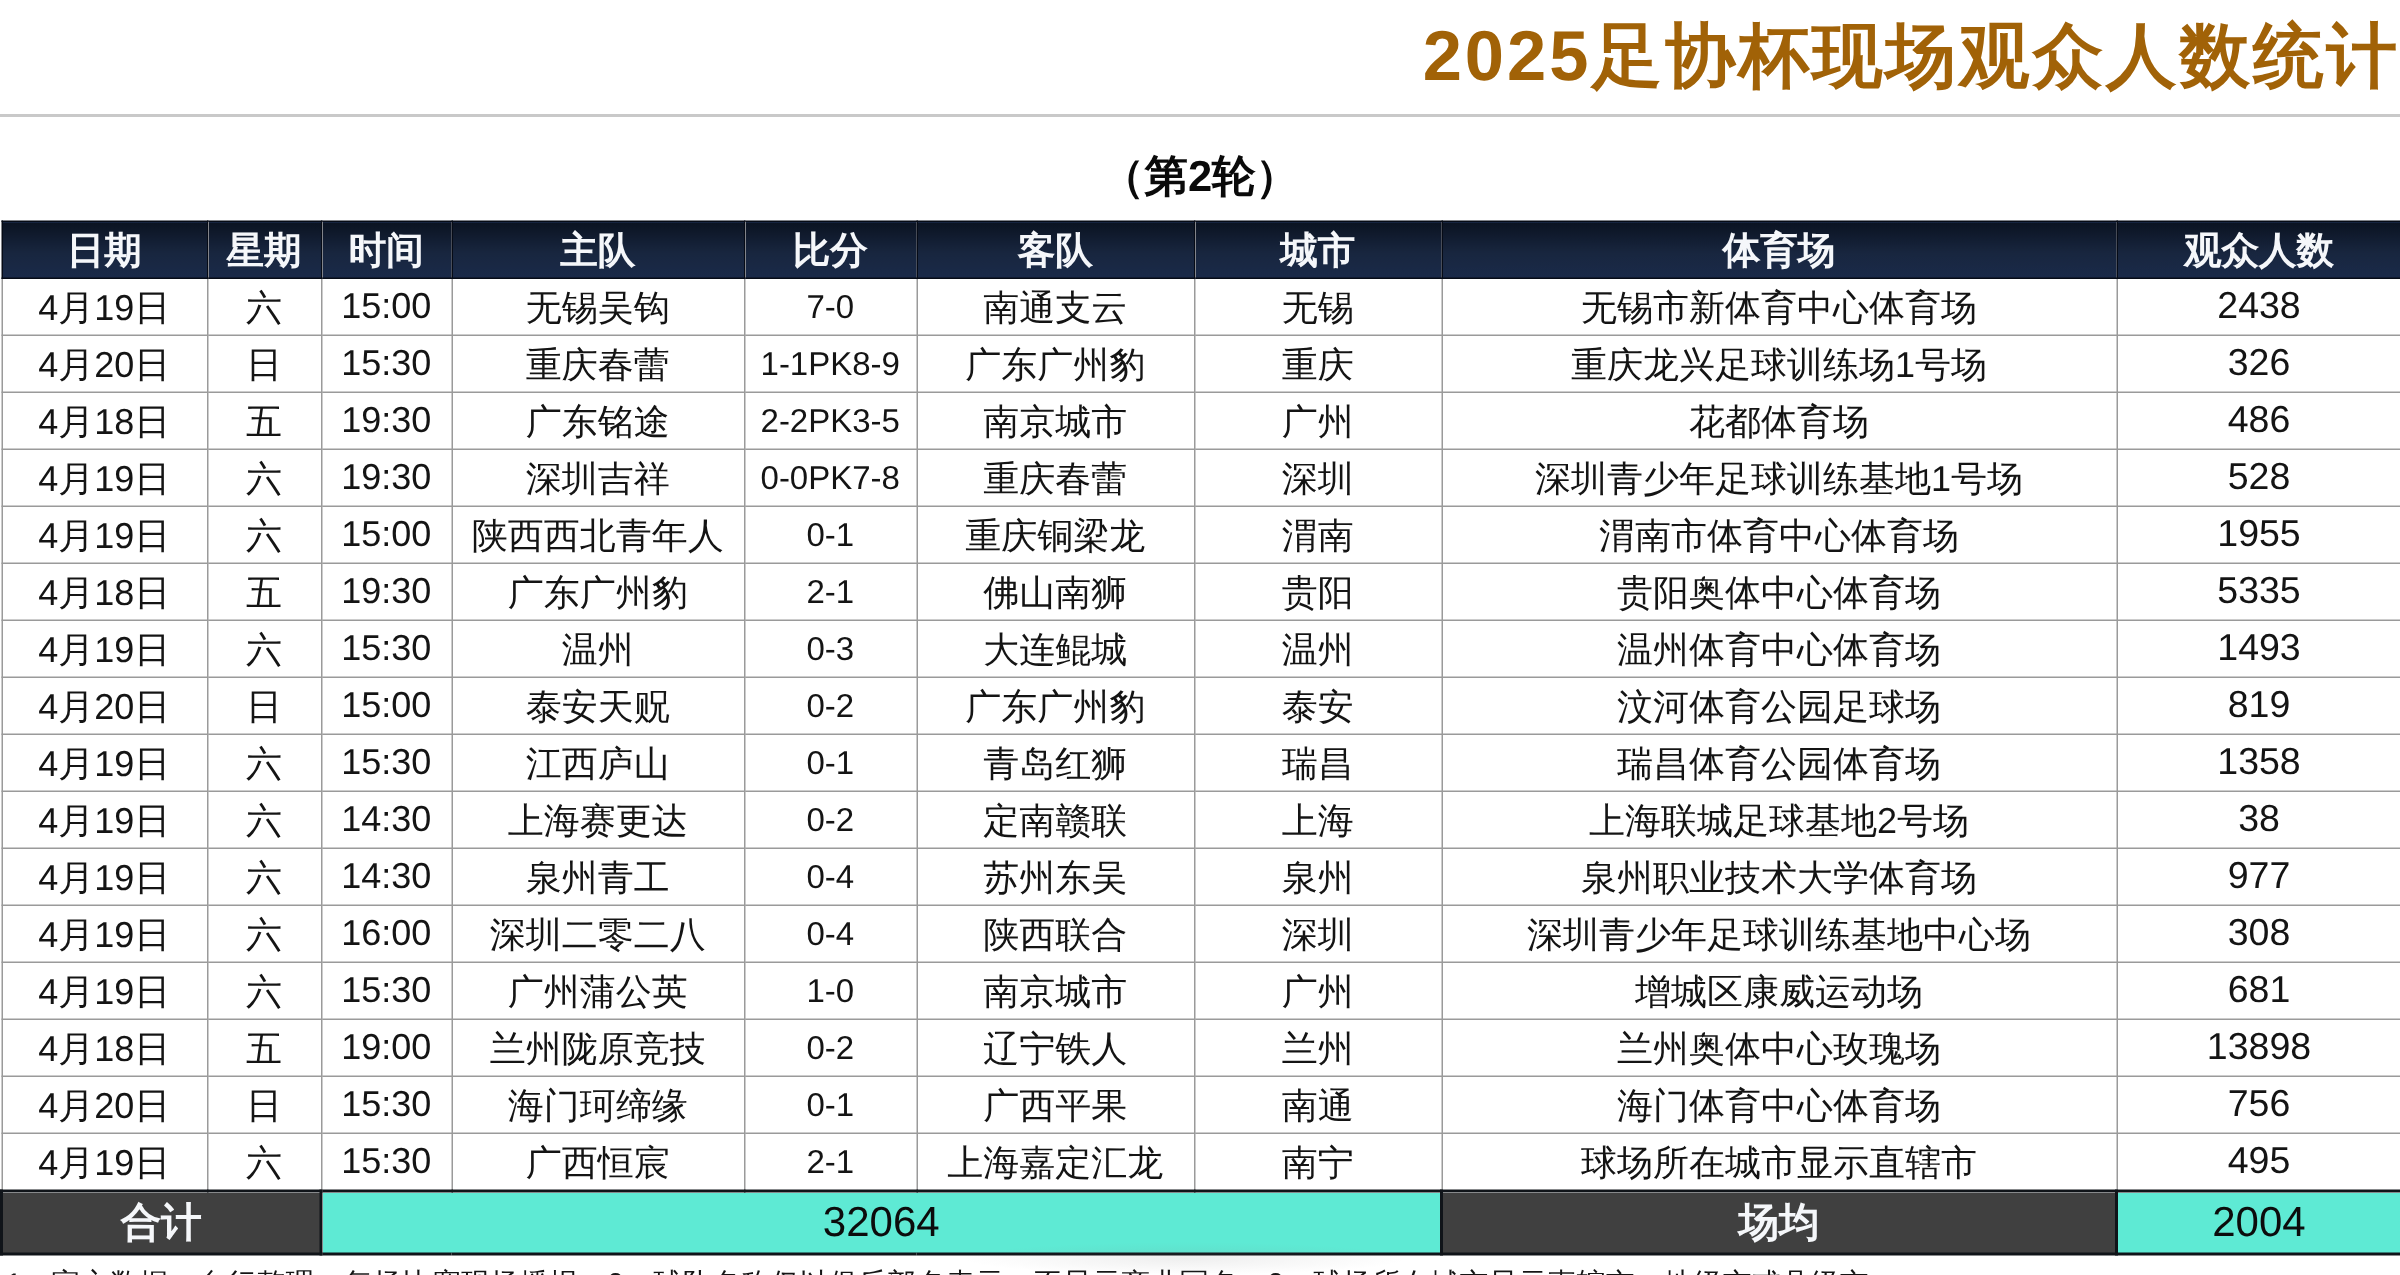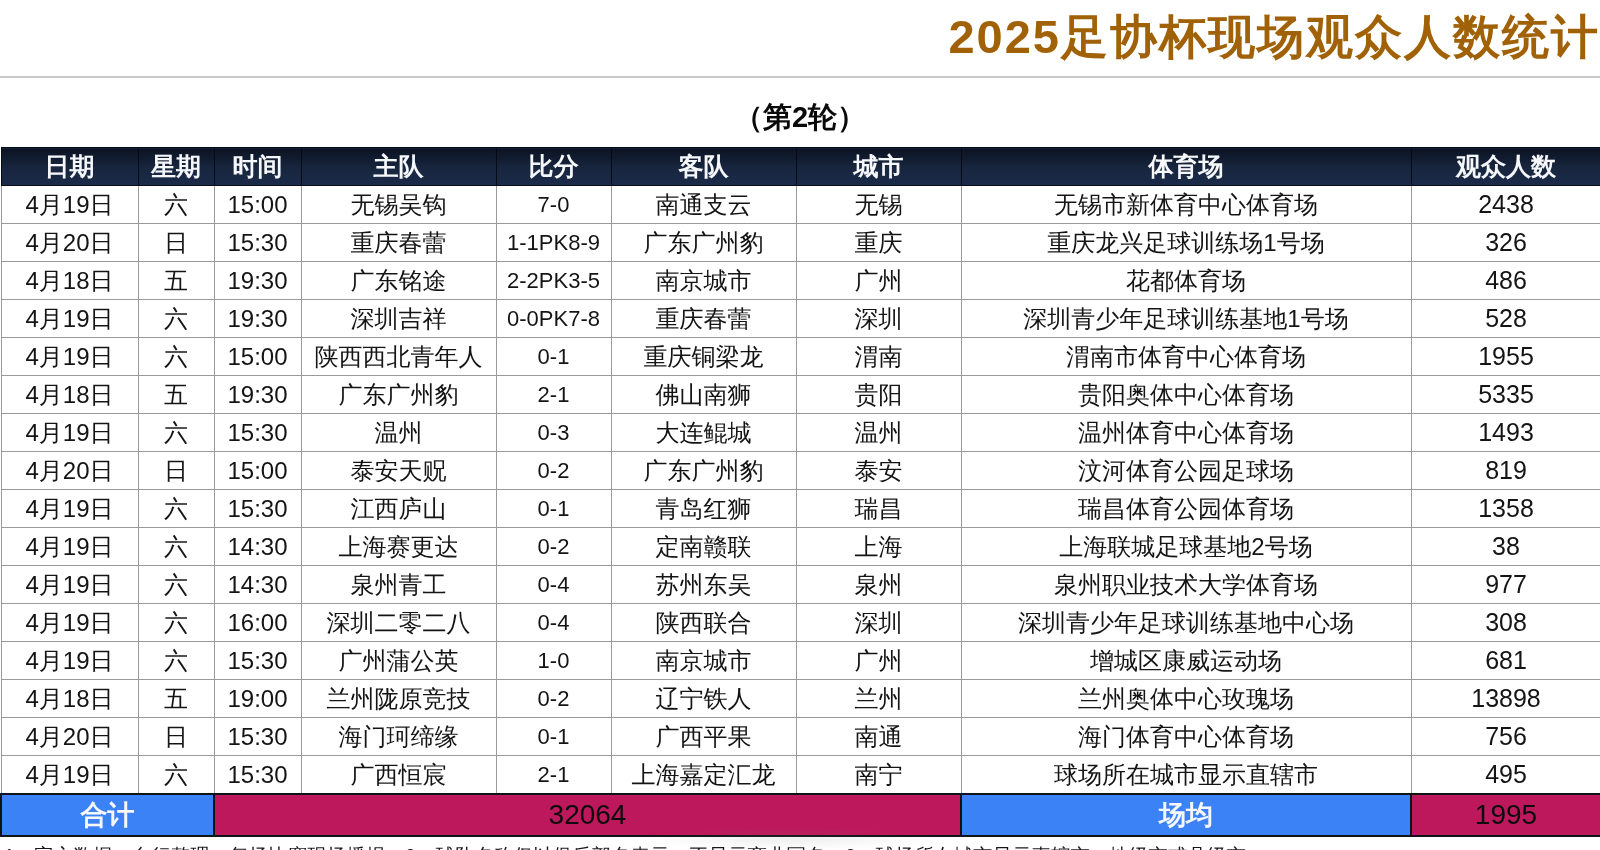--- a/index.html
+++ b/index.html
@@ -23,25 +23,25 @@
     border:1px solid #060b16;padding:0;white-space:nowrap;overflow:hidden;
   }
   td{
     font-size:24px;height:37px;text-align:center;vertical-align:middle;
     border:1px solid #9a9a9a;padding:0;white-space:nowrap;overflow:hidden;
     color:#141414;background:#fff;
   }
   tbody td:nth-child(5){font-size:22px;}
   tbody td:nth-child(9){font-size:25px;}
   .foot-label{
-    background:#3b82f6;color:#f5f7fa;font-size:27px;font-weight:bold;
+    background:#404040;color:#f5f7fa;font-size:27px;font-weight:bold;
     height:40px;border:2px solid #101419;
   }
   .foot-value{
-    font-size:28px;height:40px;border:2px solid #101419;background:#be185d;
+    font-size:28px;height:40px;border:2px solid #101419;background:#5eead4;
     font-weight:normal;color:#0c0c0c;
   }
   .footnote{
     font-size:19px;color:#151515;padding:6px 6px 0 4px;text-align:left;
     letter-spacing:0.5px;
   }
   .watermark{
     position:absolute;left:640px;top:828px;width:300px;height:22px;
     background:radial-gradient(ellipse at center,rgba(120,120,120,0.12) 0%,rgba(255,255,255,0) 70%);
     pointer-events:none;
@@ -255,19 +255,19 @@
       <td>南宁</td>
       <td>球场所在城市显示直辖市</td>
       <td>495</td>
     </tr>
     </tbody>
   <tfoot>
     <tr>
       <td class="foot-label" colspan="2">合计</td>
       <td class="foot-value" colspan="5">32064</td>
       <td class="foot-label">场均</td>
-      <td class="foot-value">1995</td>
+      <td class="foot-value">2004</td>
     </tr>
   </tfoot>
 </table>
 
 <div class="footnote">1、官方数据，自行整理，每场比赛现场播报；2、球队名称仅以俱乐部名表示，不显示商业冠名；3、球场所在城市显示直辖市、地级市或县级市。</div>
 <div class="watermark"></div>
 
 </body></html>

